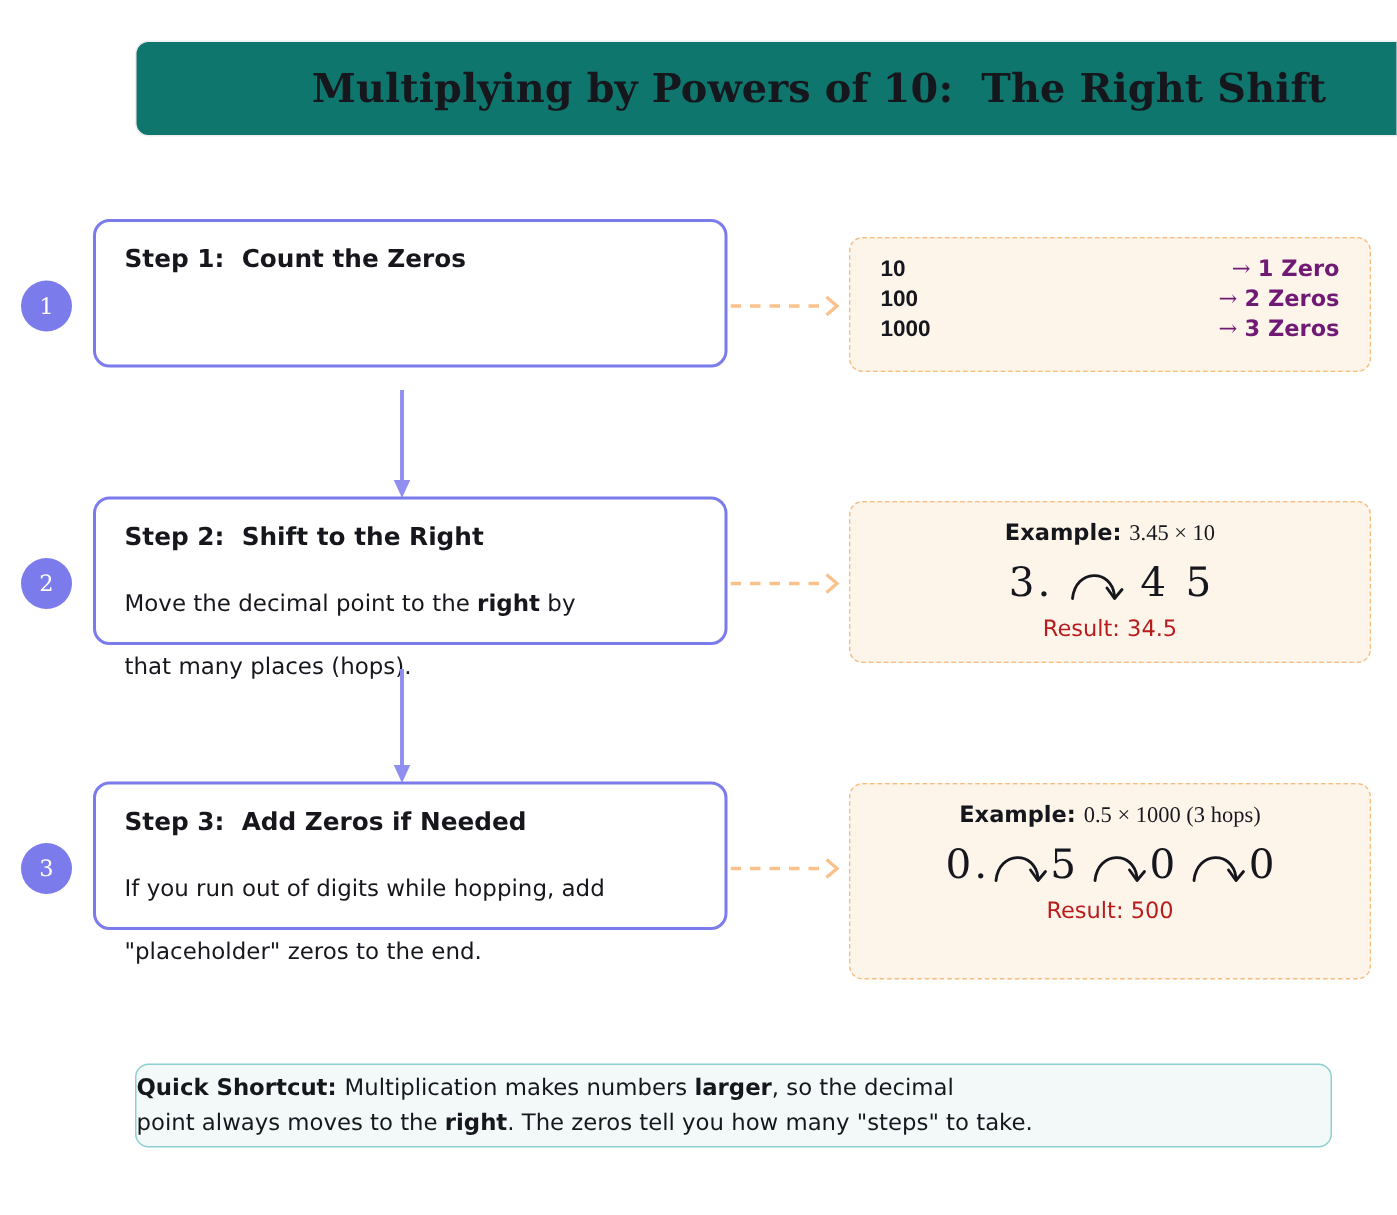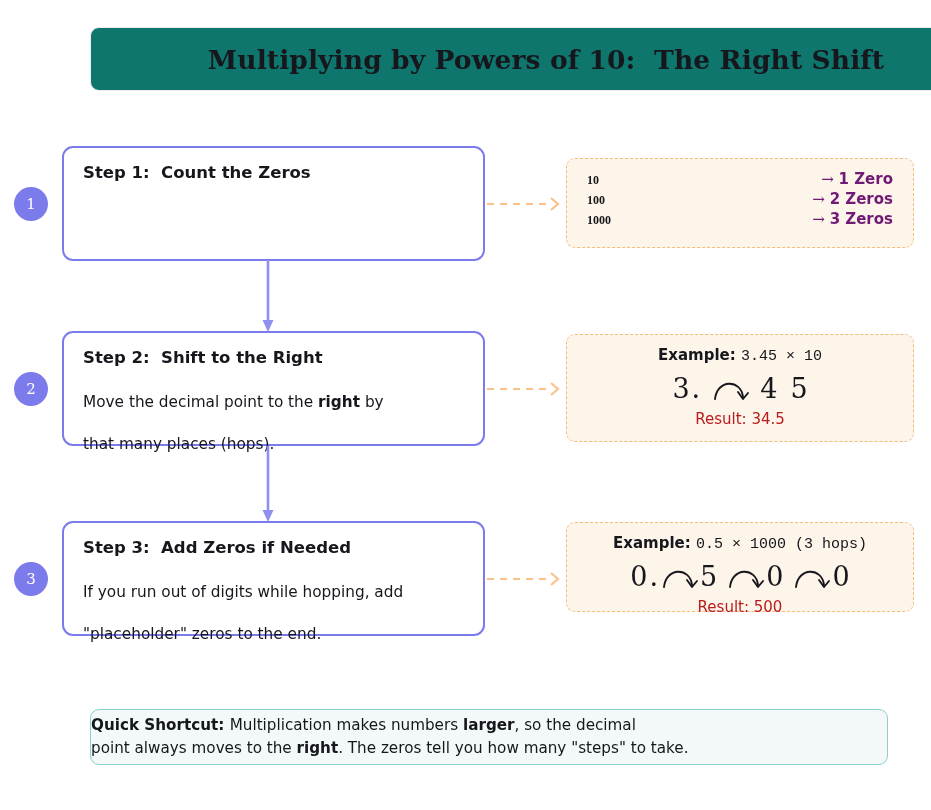--- a/index.html
+++ b/index.html
@@ -59,21 +59,21 @@
     font-family: "DejaVu Serif", serif;
     font-size: 15px;
     color: #ffffff;
   }
 
   .step-box {
     position: absolute;
     left: 62px;
     top: 0;
     width: 423px;
-    height: 115px;
+    height: 99px;
     background: #ffffff;
     border: 2.2px solid #7b7bec;
     border-radius: 11px;
     box-sizing: border-box;
     padding: 15px 0 0 19px;
   }
   .step-title {
     font-size: 16.5px;
     font-weight: bold;
     color: #16161d;
@@ -107,53 +107,53 @@
     position: absolute;
     left: 566px;
     width: 348px;
     background: #fdf4ea;
     border: 1.6px dashed #f5bc7d;
     border-radius: 9px;
     box-sizing: border-box;
   }
   #panel-1 { top: 158px; height: 90px; padding: 11px 20px 0 20px; }
   #panel-2 { top: 334px; height: 108px; padding: 11px 0 0 0; }
-  #panel-3 { top: 522px; height: 90px; padding: 11px 0 1px 0; }
+  #panel-3 { top: 522px; height: 131px; padding: 11px 0 1px 0; }
 
   .zero-line {
     display: flex;
     justify-content: space-between;
     align-items: baseline;
     margin-bottom: 2px;
   }
   .zero-num {
-    font-family: Liberation Serif, serif;
+    font-family: Liberation Sans, sans-serif;
     font-weight: bold;
-    font-size: 12px;
+    font-size: 15px;
     color: #16161d;
   }
   .zero-label {
     font-size: 15px;
     font-weight: bold;
     color: #701a75;
     white-space: pre;
   }
   .zero-label .arrow-glyph {
     font-family: "DejaVu Serif", serif;
     font-weight: normal;
   }
 
   .ex-line {
     text-align: center;
     font-size: 15px;
     white-space: pre;
     color: #16161d;
   }
   .ex-line .lbl { font-weight: bold; }
-  .ex-line .val { font-family: Liberation Mono, monospace; }
+  .ex-line .val { font-family: Liberation Serif, serif; }
 
   .digit-row {
     display: flex;
     align-items: center;
     justify-content: center;
     height: 42px;
     margin: 2px 0 1px 0;
   }
   .digit {
     font-family: "DejaVu Serif", serif;

